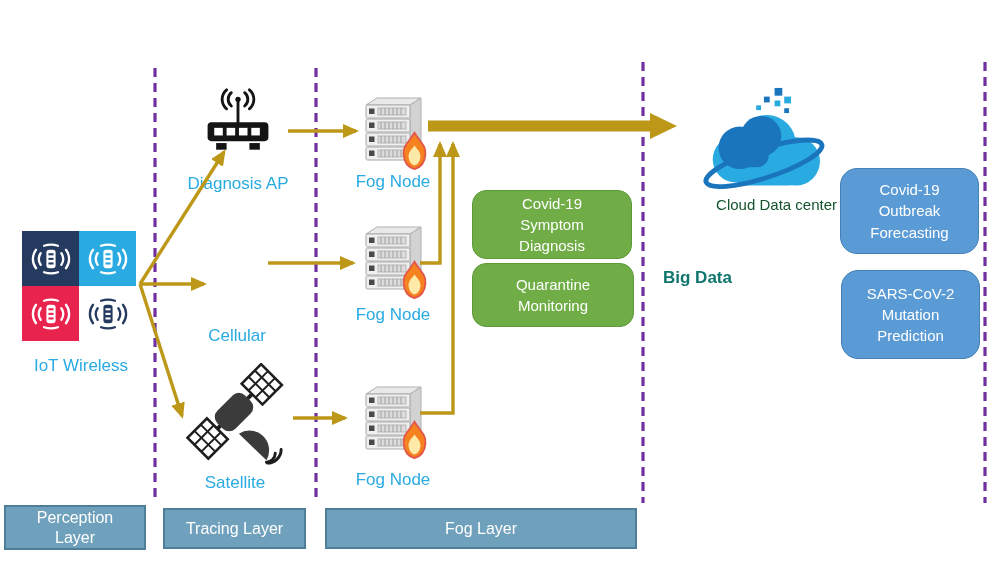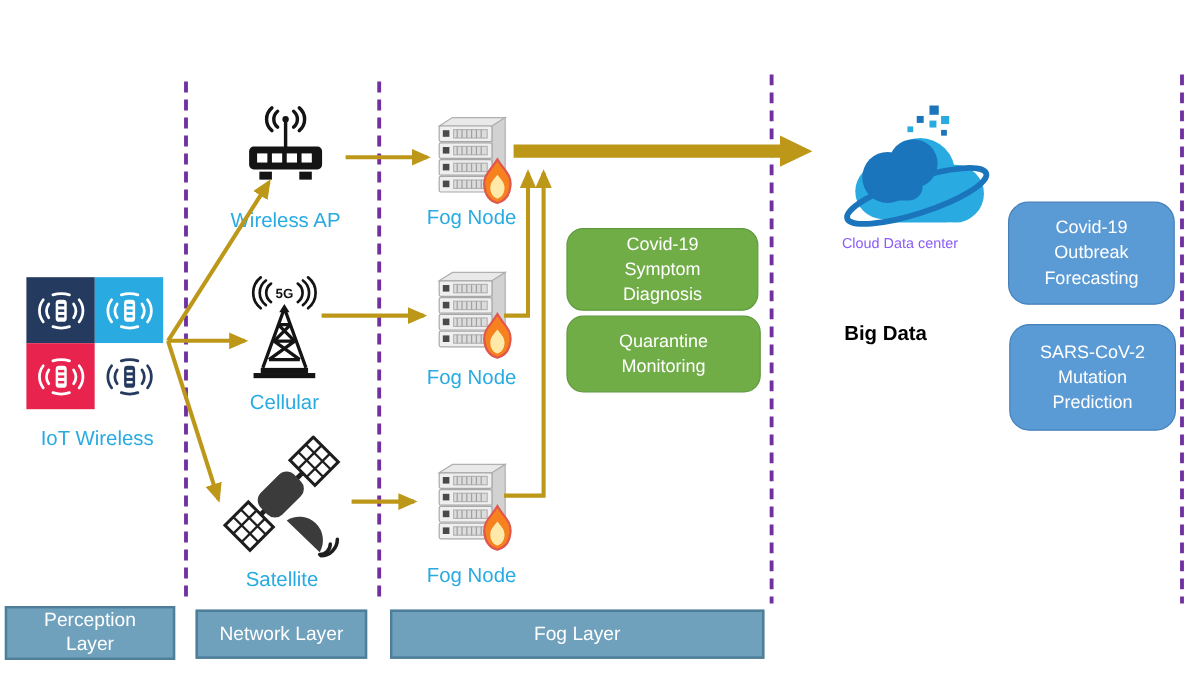--- a/index.html
+++ b/index.html
@@ -24,22 +24,22 @@
     display:flex;align-items:center;justify-content:center;text-align:center;
     font-size:15px;line-height:1.42;white-space:pre-line;}
   .green{background:#70AD47;border:1px solid #5E9A3C;}
   .blue{background:#5B9BD5;border:1px solid #4580B8;border-radius:17px;}
 
   
   .layerbox{position:absolute;z-index:2;background:#6FA0BC;border:2px solid #4E7E98;
     color:#fff;display:flex;align-items:center;justify-content:center;text-align:center;
     font-size:16px;line-height:1.25;white-space:pre-line;}
 
-  .redtext{position:absolute;z-index:2;color:#000000;font-size:17px;font-weight:600;text-align:center;}
-  .cloudlabel{position:absolute;z-index:2;color:#8b5cf6;font-size:12px;text-align:center;}
+  .redtext{position:absolute;z-index:2;color:#0f766e;font-size:17px;font-weight:600;}
+  .cloudlabel{position:absolute;z-index:2;color:#14532d;font-size:15px;text-align:right;}
 
   .connectors{position:absolute;left:0;top:0;z-index:4;pointer-events:none;}
 </style>
 </head>
 <body>
 
 <div class="canvas">
 
   <svg width="0" height="0" style="position:absolute" aria-hidden="true">
     <defs>
@@ -124,42 +124,22 @@
       <g fill="#fff">
         <rect x="15" y="48" width="9" height="8"></rect>
           <rect x="28" y="48" width="9" height="8"></rect>
         <rect x="41" y="48" width="9" height="8"></rect>
           <rect x="54" y="48" width="9" height="8"></rect>
       </g>
       <rect x="17" y="64" width="11" height="7" fill="#141414"></rect>
       <rect x="52" y="64" width="11" height="7" fill="#141414"></rect>
     </svg>
   </div>
-  <div class="devlabel" style="left:183px;top:174px;width:110px">Wireless AP</div>
-
-  <div class="iconbox" style="left:194px;top:226px;width:86px;height:96px">
-    <svg viewBox="0 0 90 112" width="86" height="96">
-      <g stroke="#141414" fill="none" stroke-width="2.6" stroke-linecap="round">
-        <path d="M32,30 A11,11 0 0 1 32,12"></path>
-        <path d="M27,33 A15,15 0 0 1 27,9"></path>
-        <path d="M22,36 A19,19 0 0 1 22,6"></path>
-        <path d="M58,30 A11,11 0 0 0 58,12"></path>
-        <path d="M63,33 A15,15 0 0 0 63,9"></path>
-        <path d="M68,36 A19,19 0 0 0 68,6"></path>
-      </g>
-      <text x="45" y="26" font-size="13" font-weight="bold" text-anchor="middle" fill="#141414">5G</text>
-      <path d="M45,32 l-5,8 h10 z" fill="#141414"></path>
-      <g stroke="#141414" stroke-width="3.2" fill="none" stroke-linejoin="round">
-        <path d="M45,36 L66,94 M45,36 L24,94"></path>
-        <path d="M39,52 L51,52 M39,52 L55,68 M51,52 L35,68 M35,68 L55,68 M35,68 L60,86 M55,68 L30,86 M30,86 L60,86"></path>
-      </g>
-      <rect x="22" y="94" width="46" height="5" fill="#141414"></rect>
-      <rect x="15" y="99" width="60" height="5" fill="#141414"></rect>
-    </svg>
-  </div>
+  <div class="devlabel" style="left:183px;top:174px;width:110px">Diagnosis AP</div>
+
   <div class="devlabel" style="left:192px;top:326px;width:90px">Cellular</div>
 
   <div class="iconbox" style="left:178px;top:363px;width:112px;height:108px">
     <svg viewBox="0 0 110 110" width="112" height="108">
       <g transform="rotate(45 55 50)">
         <g fill="#fff" stroke="#1e1e1e" stroke-width="2.6">
           <rect x="40" y="-4" width="30" height="28"></rect>
           <rect x="40" y="74" width="30" height="28"></rect>
         </g>
         <g stroke="#1e1e1e" stroke-width="2">
@@ -245,21 +225,21 @@
 
   <div class="appbox blue" style="left:840px;top:168px;width:137px;height:84px">Covid-19
 Outbreak
 Forecasting</div>
   <div class="appbox blue" style="left:841px;top:270px;width:137px;height:87px">SARS-CoV-2
 Mutation
 Prediction</div>
 
   <div class="layerbox" style="left:4px;top:505px;width:138px;height:41px">Perception
 Layer</div>
-  <div class="layerbox" style="left:163px;top:508px;width:139px;height:37px">Network Layer</div>
+  <div class="layerbox" style="left:163px;top:508px;width:139px;height:37px">Tracing Layer</div>
   <div class="layerbox" style="left:325px;top:508px;width:308px;height:37px">Fog Layer</div>
 
   <svg class="connectors" width="1000" height="563">
     <defs>
       <marker id="ah" markerUnits="userSpaceOnUse" markerWidth="16" markerHeight="14" refX="13" refY="7" orient="auto">
         <path d="M0,0 L16,7 L0,14 Z" fill="#BC9718"></path>
       </marker>
     </defs>
 
     <g stroke="#7030A0" stroke-width="3.2" stroke-dasharray="9 6">

